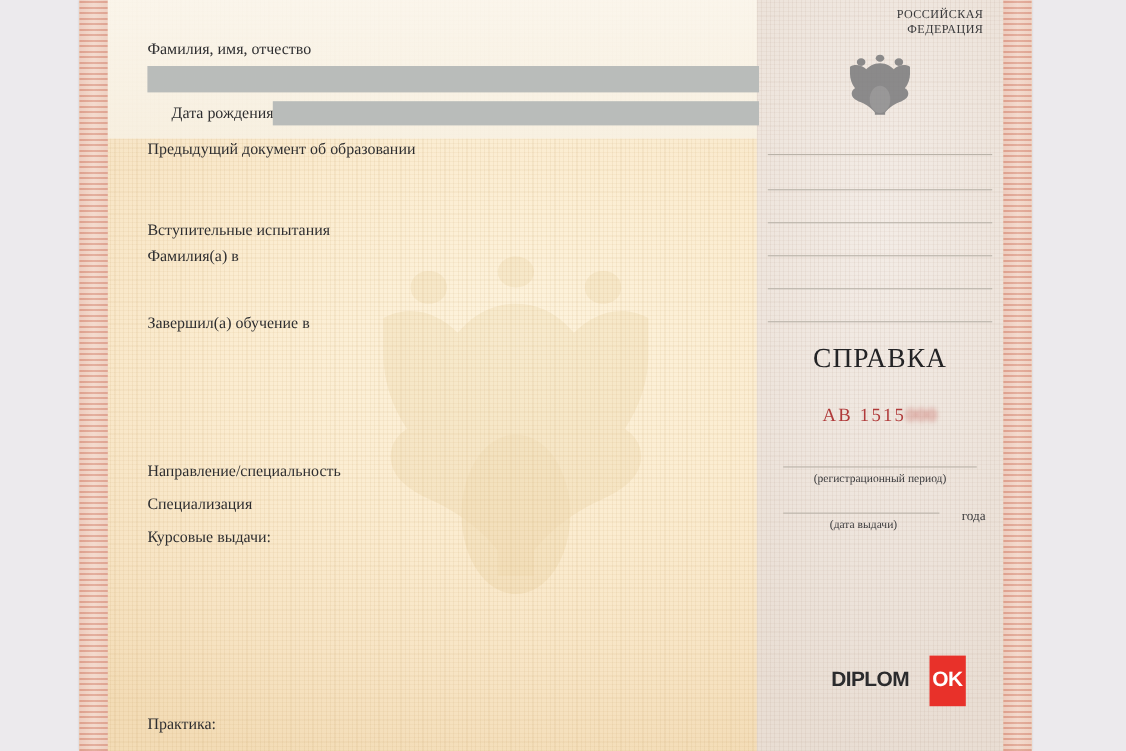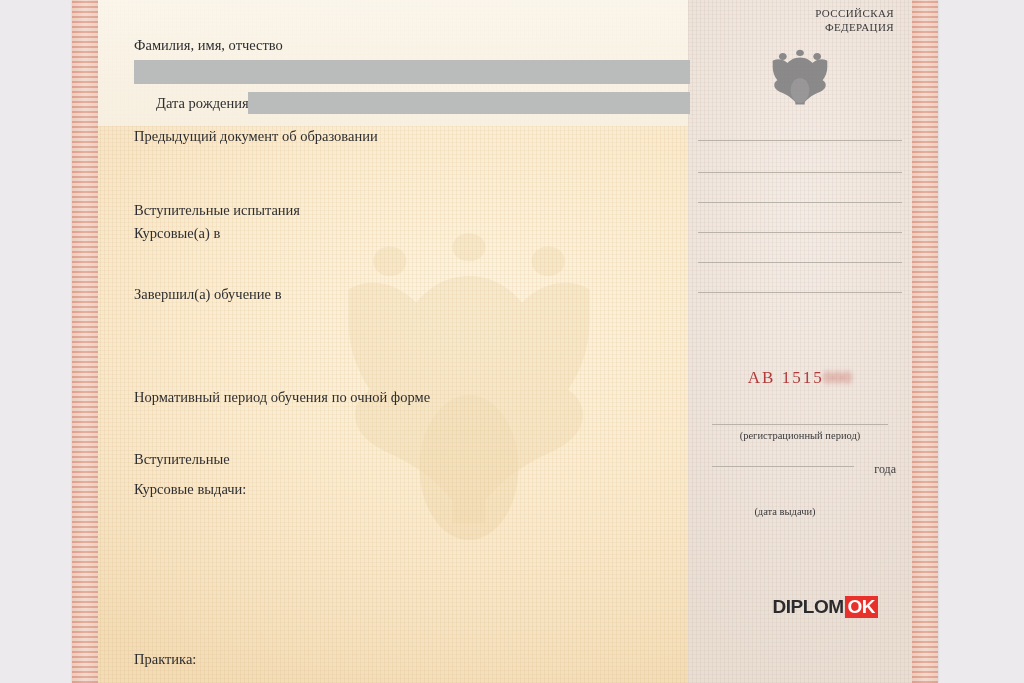--- a/index.html
+++ b/index.html
@@ -243,22 +243,22 @@
     font-weight: bold;
     font-size: 19px;
     letter-spacing: -0.5px;
     color: #2b2b2d;
     white-space: nowrap;
   }
   #wm-logo .ok {
     display: inline-block;
     background: #e8312a;
     color: #ffffff;
-    padding: 0 3px;
-    margin-left: 1px;
+    padding: 12px 3px;
+    margin-left: 18px;
   }
 </style>
 </head>
 <body>
 
 <div id="page">
 
   <div id="doc">
 
     <div class="band left"></div>
@@ -287,33 +287,34 @@
       </svg>
 
       <div class="rline" style="left:10px; right:10px; top:140px;"></div>
       <div class="rline" style="left:10px; right:10px; top:172px;"></div>
       <div class="rline" style="left:10px; right:10px; top:202px;"></div>
       <div class="rline" style="left:10px; right:10px; top:232px;"></div>
       <div class="rline" style="left:10px; right:10px; top:262px;"></div>
       <div class="rline" style="left:10px; right:10px; top:292px;"></div>
 
       <div id="cert-title">
+        <span class="l2">СПРАВКА</span>
       </div>
 
       <div id="cert-number">
         <span>АВ</span>
         <span>1515</span><span class="blur">000</span>
       </div>
 
       <div class="rline" style="left:24px; right:24px; top:424px;"></div>
       <div class="small-caption" style="left:0; right:0; top:430px;">(регистрационный период)</div>
 
       <div class="rline" style="left:24px; right:58px; top:466px;"></div>
       <div class="year-word" style="right:16px; top:462px;">года</div>
-      <div class="small-caption" style="left:0; right:30px; top:472px;margin-top:34px;">(дата выдачи)</div>
+      <div class="small-caption" style="left:0; right:30px; top:472px;">(дата выдачи)</div>
 
       <div id="wm-logo">
         <span>DIPLOM</span><span class="ok">OK</span>
       </div>
 
     </div>
 
     <svg id="arms-watermark" viewBox="0 0 200 240">
       <g fill="#d9b87a" opacity="0.75">
         <path d="M100 8c-6 0-10 4-10 8.5S94 25 100 25s10-4 10-8.5S106 8 100 8z"></path>
@@ -329,23 +330,23 @@
 
     <div class="field-label" style="left:62px; top:37px;">Фамилия, имя, отчество</div>
     <div class="redact" style="left:62px; top:60px; width:556px; height:24px;"></div>
 
     <div class="field-label" style="left:62px; top:95px;margin-left:22px;">Дата рождения</div>
     <div class="redact" style="left:176px; top:92px; width:442px; height:22px;"></div>
 
     <div class="field-label" style="left:62px; top:128px;">Предыдущий документ об образовании</div>
 
     <div class="field-label" style="left:62px; top:202px;">Вступительные испытания</div>
-    <div class="field-label" style="left:62px; top:225px;">Курсовые(а) в</div>
+    <div class="field-label" style="left:62px; top:225px;">Фамилия(а) в</div>
 
     <div class="field-label" style="left:62px; top:286px;">Завершил(а) обучение в</div>
 
-    <div class="field-label" style="left:62px; top:389px;">Нормативный период обучения по очной форме</div>
-    <div class="field-label" style="left:62px; top:451px;">Вступительные</div>
+    <div class="field-label" style="left:62px; top:421px;">Направление/специальность</div>
+    <div class="field-label" style="left:62px; top:451px;">Специализация</div>
     <div class="field-label" style="left:62px; top:481px;">Курсовые выдачи:</div>
     <div class="field-label" style="left:62px; top:651px;">Практика:</div>
 
   </div>
 </div>
 
 </body></html>

